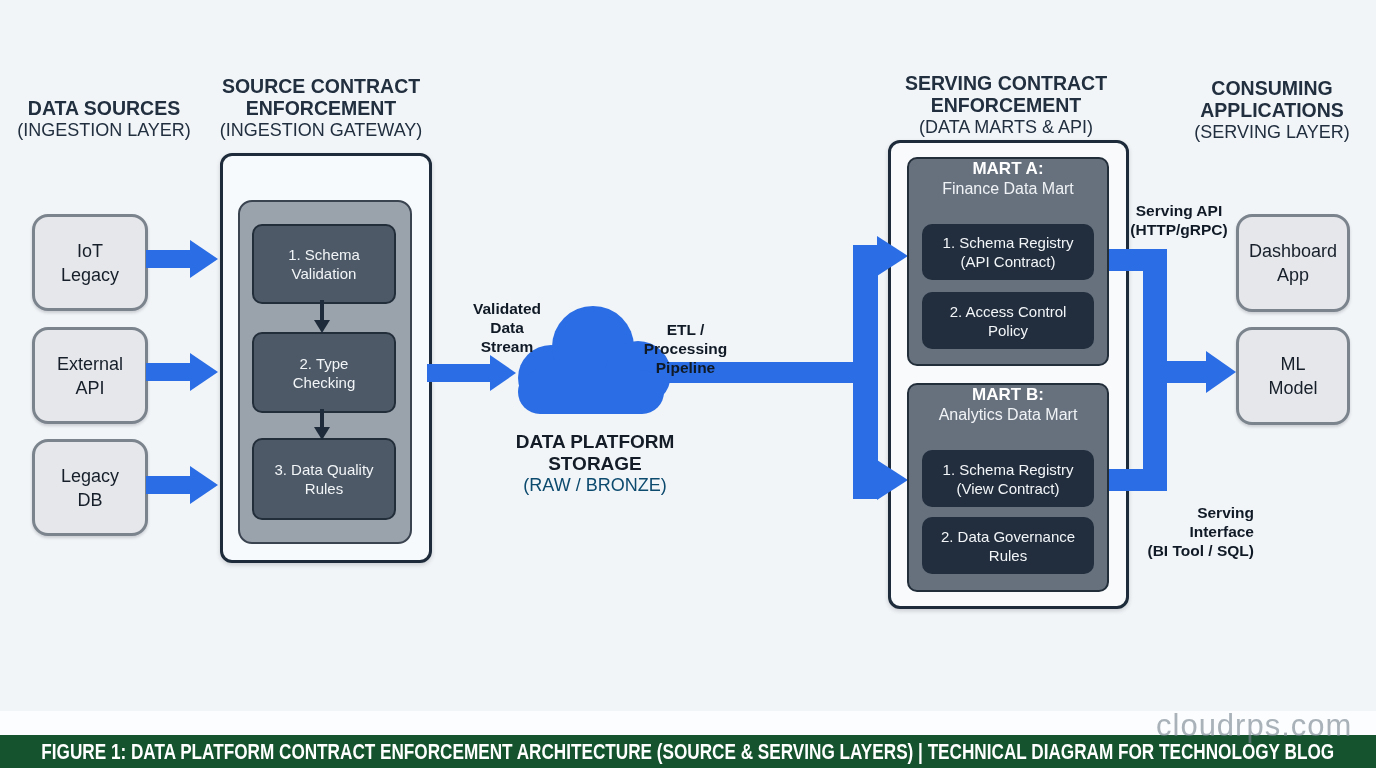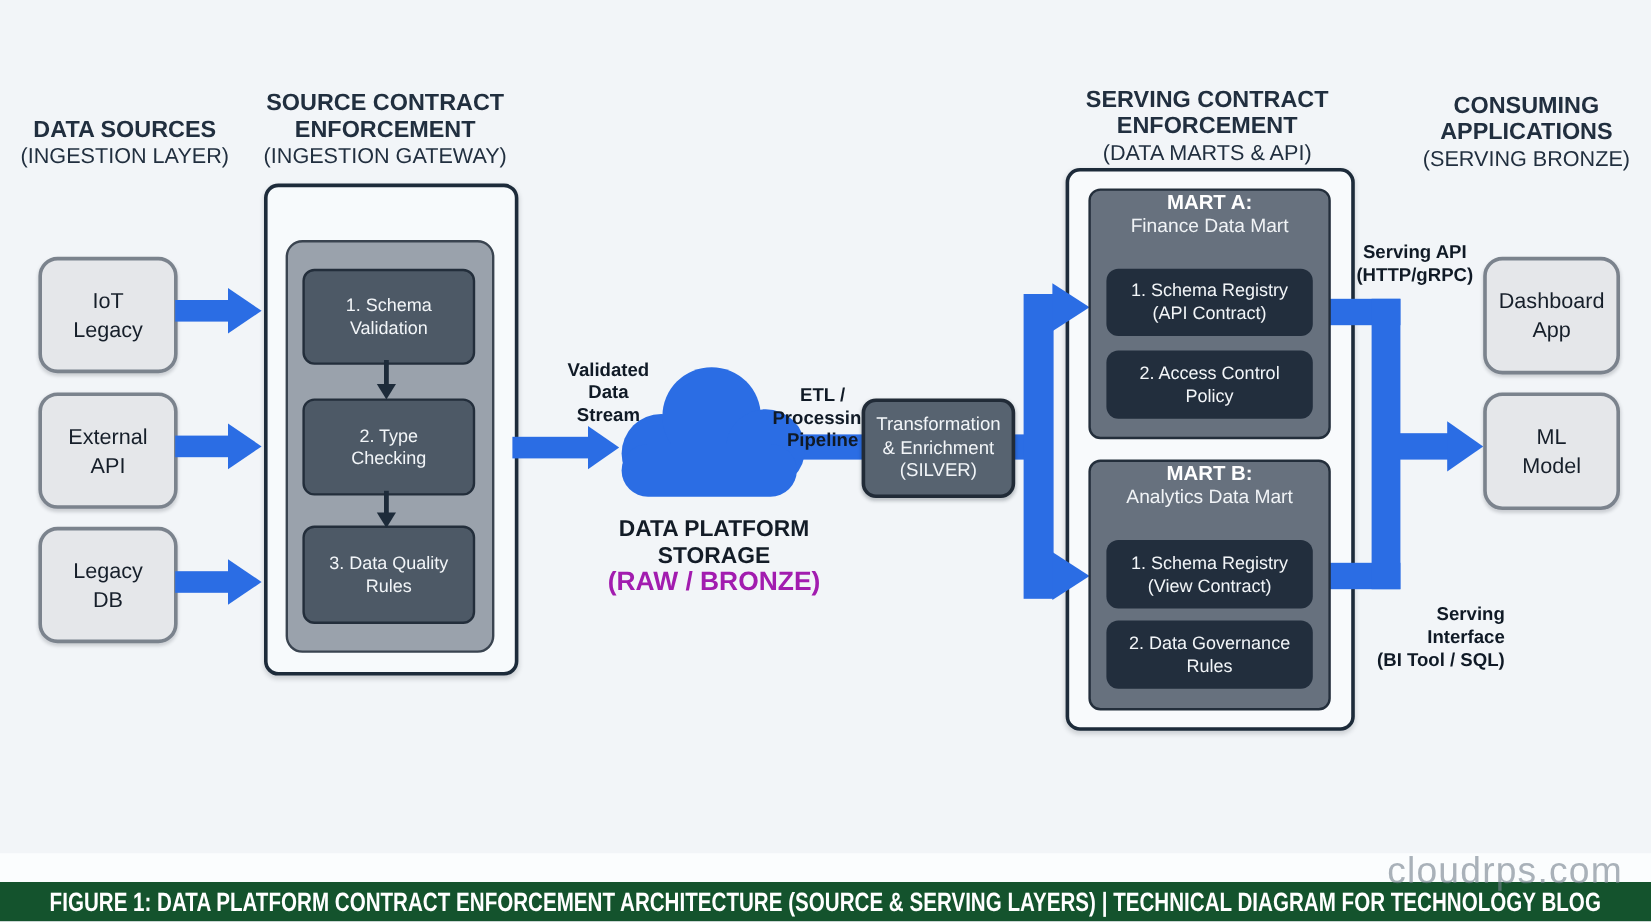--- a/index.html
+++ b/index.html
@@ -40,21 +40,21 @@
   .tri-right { position:absolute; width:0; height:0; border-top-style:solid; border-bottom-style:solid;
     border-top-color:transparent; border-bottom-color:transparent;
     border-left-style:solid; border-left-color:#2b6de4; z-index:2; }
   
   .flow-label { position:absolute; text-align:center; font-size:15.5px; font-weight:600;
     line-height:19px; color:#101a26; white-space:pre-line; z-index:3; }
   
   .cloud-wrap { position:absolute; left:505px; top:300px; width:172px; height:122px; z-index:2; }
   .storage-label { position:absolute; left:500px; top:431px; width:190px; text-align:center; z-index:2; }
   .storage-label .main { font-weight:bold; font-size:19px; line-height:21.5px; white-space:pre-line; color:#131c27; }
-  .storage-label .sub  { font-weight:bold; font-size:22px; line-height:22px; color:#a21caf; }
+  .storage-label .sub  { font-weight:normal; font-size:18px; line-height:22px; color:#0c4a6e; }
   
   .transform-box { position:absolute; left:718px; top:332px; width:122px; height:77px;
     background:#576370; border:3px solid #212b37; border-radius:12px; color:#f2f5f8;
     font-size:15.5px; line-height:19.5px; text-align:center; display:flex; align-items:center;
     justify-content:center; white-space:pre-line; z-index:3; box-shadow:0 2px 3px rgba(20,30,40,.25); }
   
   .serving-container { position:absolute; left:888px; top:140px; width:235px; height:463px;
     background:#f8fafc; border:3px solid #1d2b3a; border-radius:12px; z-index:1;
     box-shadow:0 2px 4px rgba(20,30,40,.18); }
   .mart { position:absolute; left:907px; width:198px; height:205px; background:#67717e;
@@ -88,21 +88,21 @@
     <div class="sub">(INGESTION GATEWAY)</div>
   </div>
   <div class="hdr" style="left:888px; top:72px; width:236px;">
     <div class="main">SERVING CONTRACT
 ENFORCEMENT</div>
     <div class="sub">(DATA MARTS &amp; API)</div>
   </div>
   <div class="hdr" style="left:1179px; top:77px; width:186px;">
     <div class="main">CONSUMING
 APPLICATIONS</div>
-    <div class="sub">(SERVING BRONZE)</div>
+    <div class="sub">(SERVING LAYER)</div>
   </div>
 
   <div class="node" style="left:32px; top:214px; width:110px; height:91px;">IoT
 Legacy</div>
   <div class="node" style="left:32px; top:327px; width:110px; height:91px;">External
 API</div>
   <div class="node" style="left:32px; top:439px; width:110px; height:91px;">Legacy
 DB</div>
 
   <div class="pipe" style="left:146px; top:250px; width:44px; height:18px;"></div>
@@ -144,23 +144,20 @@
   <div class="storage-label">
     <div class="main">DATA PLATFORM
 STORAGE</div>
     <div class="sub">(RAW / BRONZE)</div>
   </div>
 
   <div class="flow-label" style="left:633px; top:292px; width:105px;margin-top:28px;">ETL /
 Processing
 Pipeline</div>
   <div class="pipe" style="left:655px; top:362px; width:205px; height:21px; z-index:1;"></div>
-  <div class="transform-box">Transformation
-&amp; Enrichment
-(SILVER)</div>
 
   <div class="pipe" style="left:853px; top:245px; width:25px; height:254px;"></div>
   <div class="tri-right" style="left:877px; top:236px; border-top-width:20px; border-bottom-width:20px; border-left-width:31px;"></div>
   <div class="tri-right" style="left:877px; top:460px; border-top-width:20px; border-bottom-width:20px; border-left-width:31px;"></div>
 
   <div class="serving-container"></div>
   <div class="mart" style="top:157px;">
     <div class="title">MART A:</div>
     <div class="subtitle">Finance Data Mart</div>
     <div class="mart-item" style="top:65px; height:56px;">1. Schema Registry

